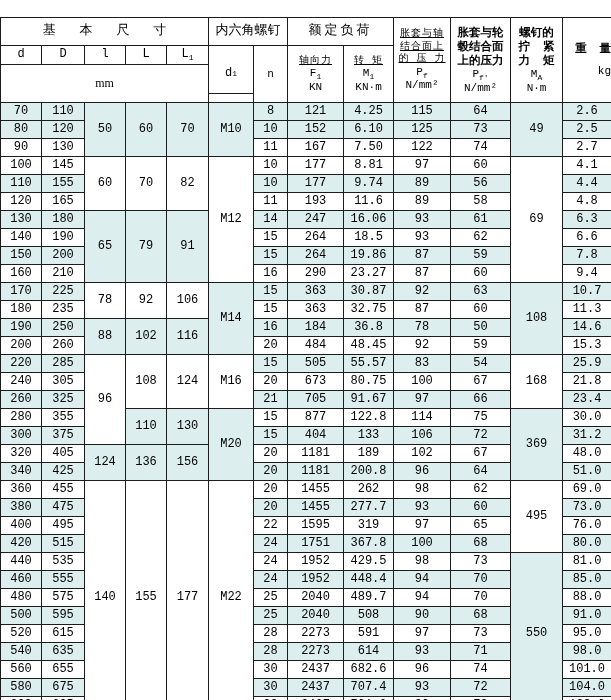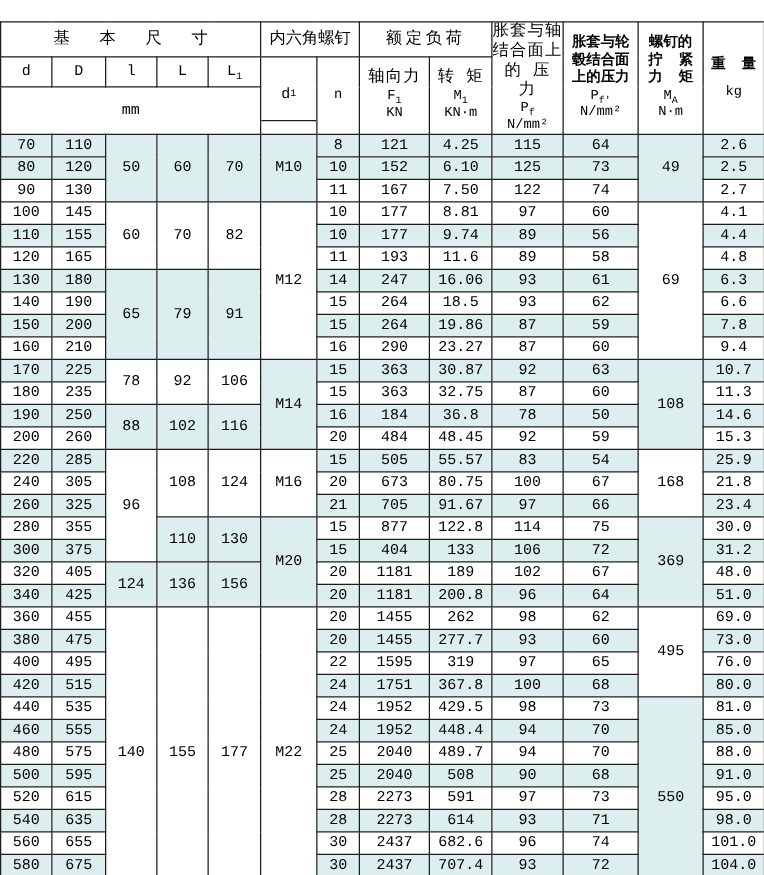--- a/index.html
+++ b/index.html
@@ -7,32 +7,32 @@
   table{border-collapse:collapse;table-layout:fixed;width:611px;background:#fff;margin-top:17px;}
   th,td{border:1px solid #1c1c1c;padding:0;text-align:center;vertical-align:middle;
         font-weight:normal;font-size:12px;line-height:1.15;overflow:hidden;}
   thead th{background:#fff;}
   tbody td{height:17px;font-family:"Liberation Mono",monospace;}
   td.s, th.s{background:#ddeeee;}
   .h-group{height:27px;font-size:13px;}
   .h-basic{word-spacing:16px;}
   .h-load{letter-spacing:3px;}
   .h-collbl{height:18px;font-size:12px;font-family:"Liberation Mono",monospace;}
-  .h-mm{height:37px;font-family:Liberation Mono, monospace;}
+  .h-mm{height:37px;font-family:Liberation Serif, serif;}
   sub{font-size:8px;line-height:0;}
   .sym{font-family:"Liberation Mono",monospace;font-size:11px;}
-  .cjk-s{font-size:13px;letter-spacing:1px;}
+  .cjk-s{font-size:10px;letter-spacing:1px;text-decoration:underline;}
   .cjk-m{font-size:11.5px;font-weight:bold;}
   .ws6{word-spacing:6px;}
   .stack{display:flex;flex-direction:column;justify-content:center;gap:1px;}
   .d1wrap{display:flex;flex-direction:column;height:100%;}
   .d1top{height:39px;display:flex;align-items:center;justify-content:center;
          border-bottom:1px solid #1c1c1c;font-family:"Liberation Mono",monospace;}
   .d1bot{flex:1;}
-  .wcell{display:flex;flex-direction:column;justify-content:center;gap:10px;height:100%;}
+  .wcell{display:flex;flex-direction:column;justify-content:center;gap:10px;height:100%;text-align:right;}
 </style>
 </head>
 <body>
 
 <table>
   <colgroup>
     <col style="width:41px">
       <col style="width:43px">
       <col style="width:41px">
     <col style="width:41px">

